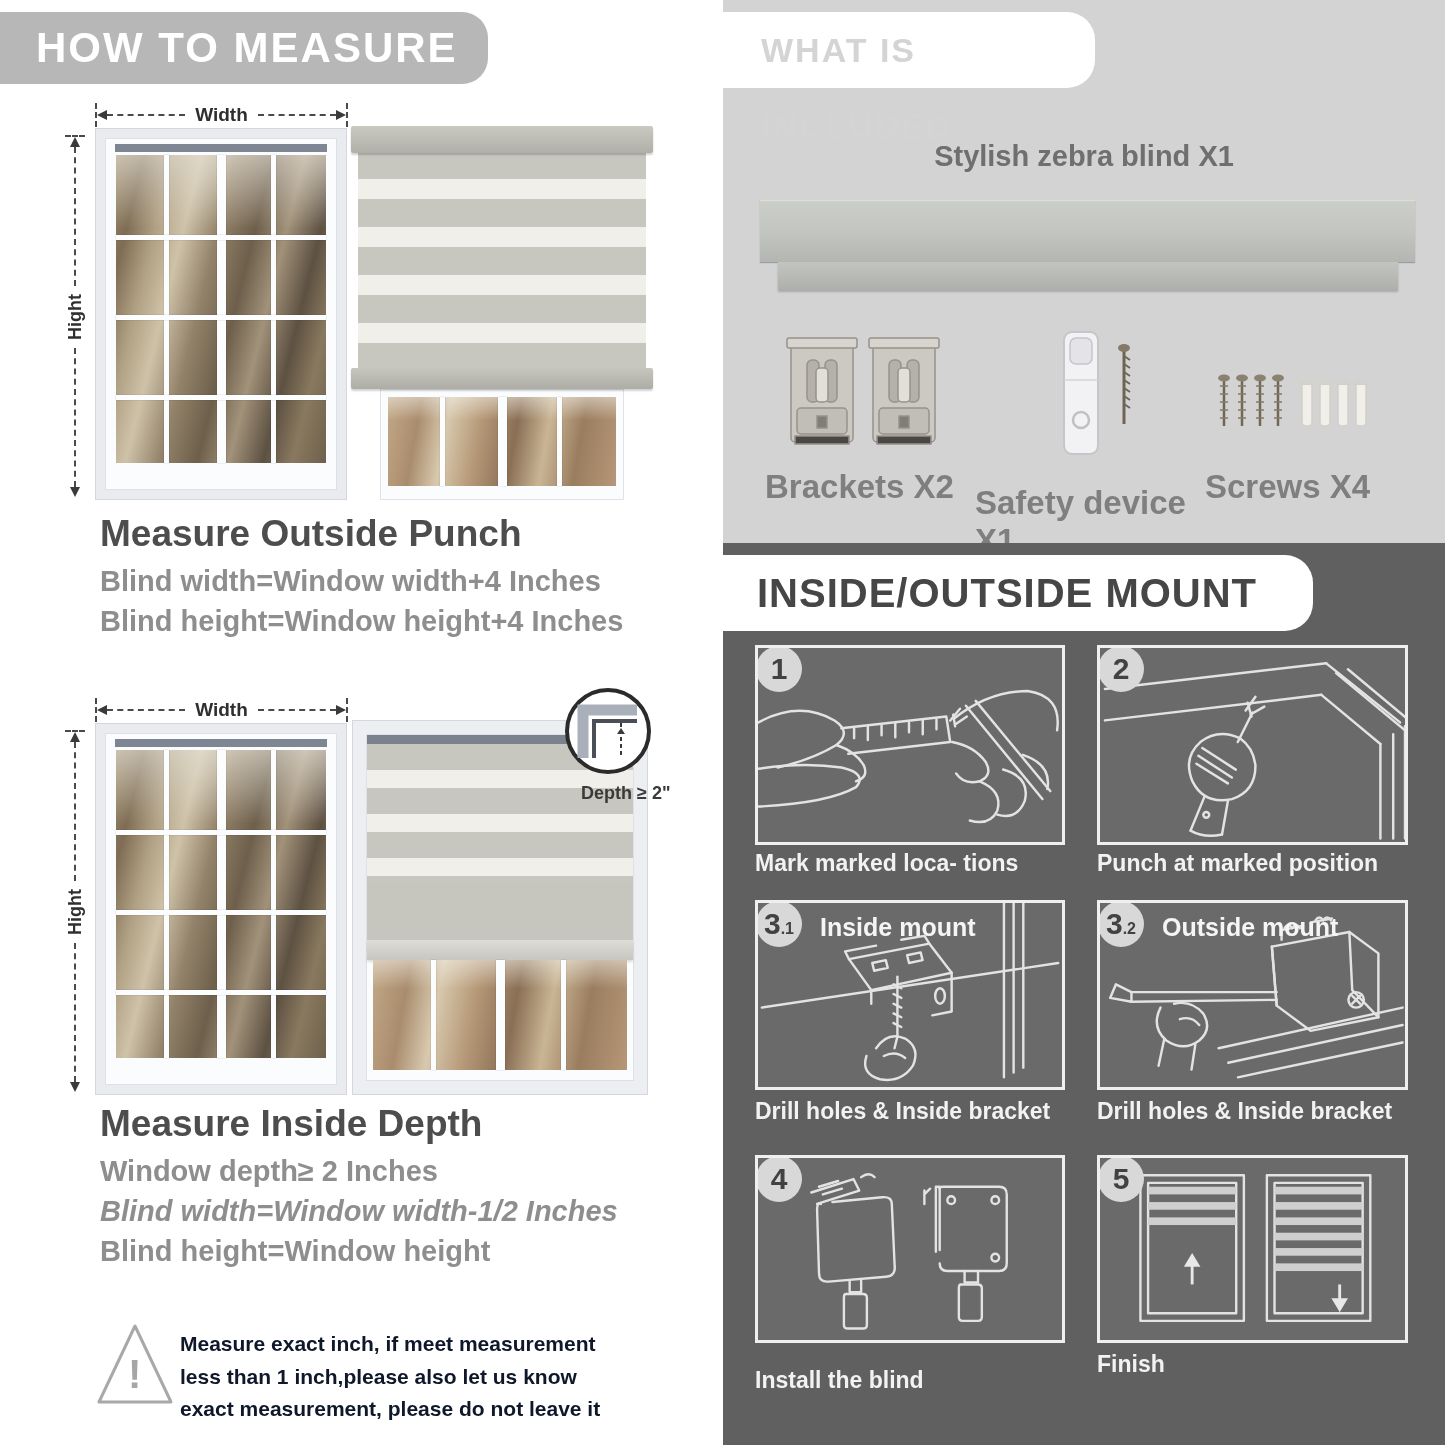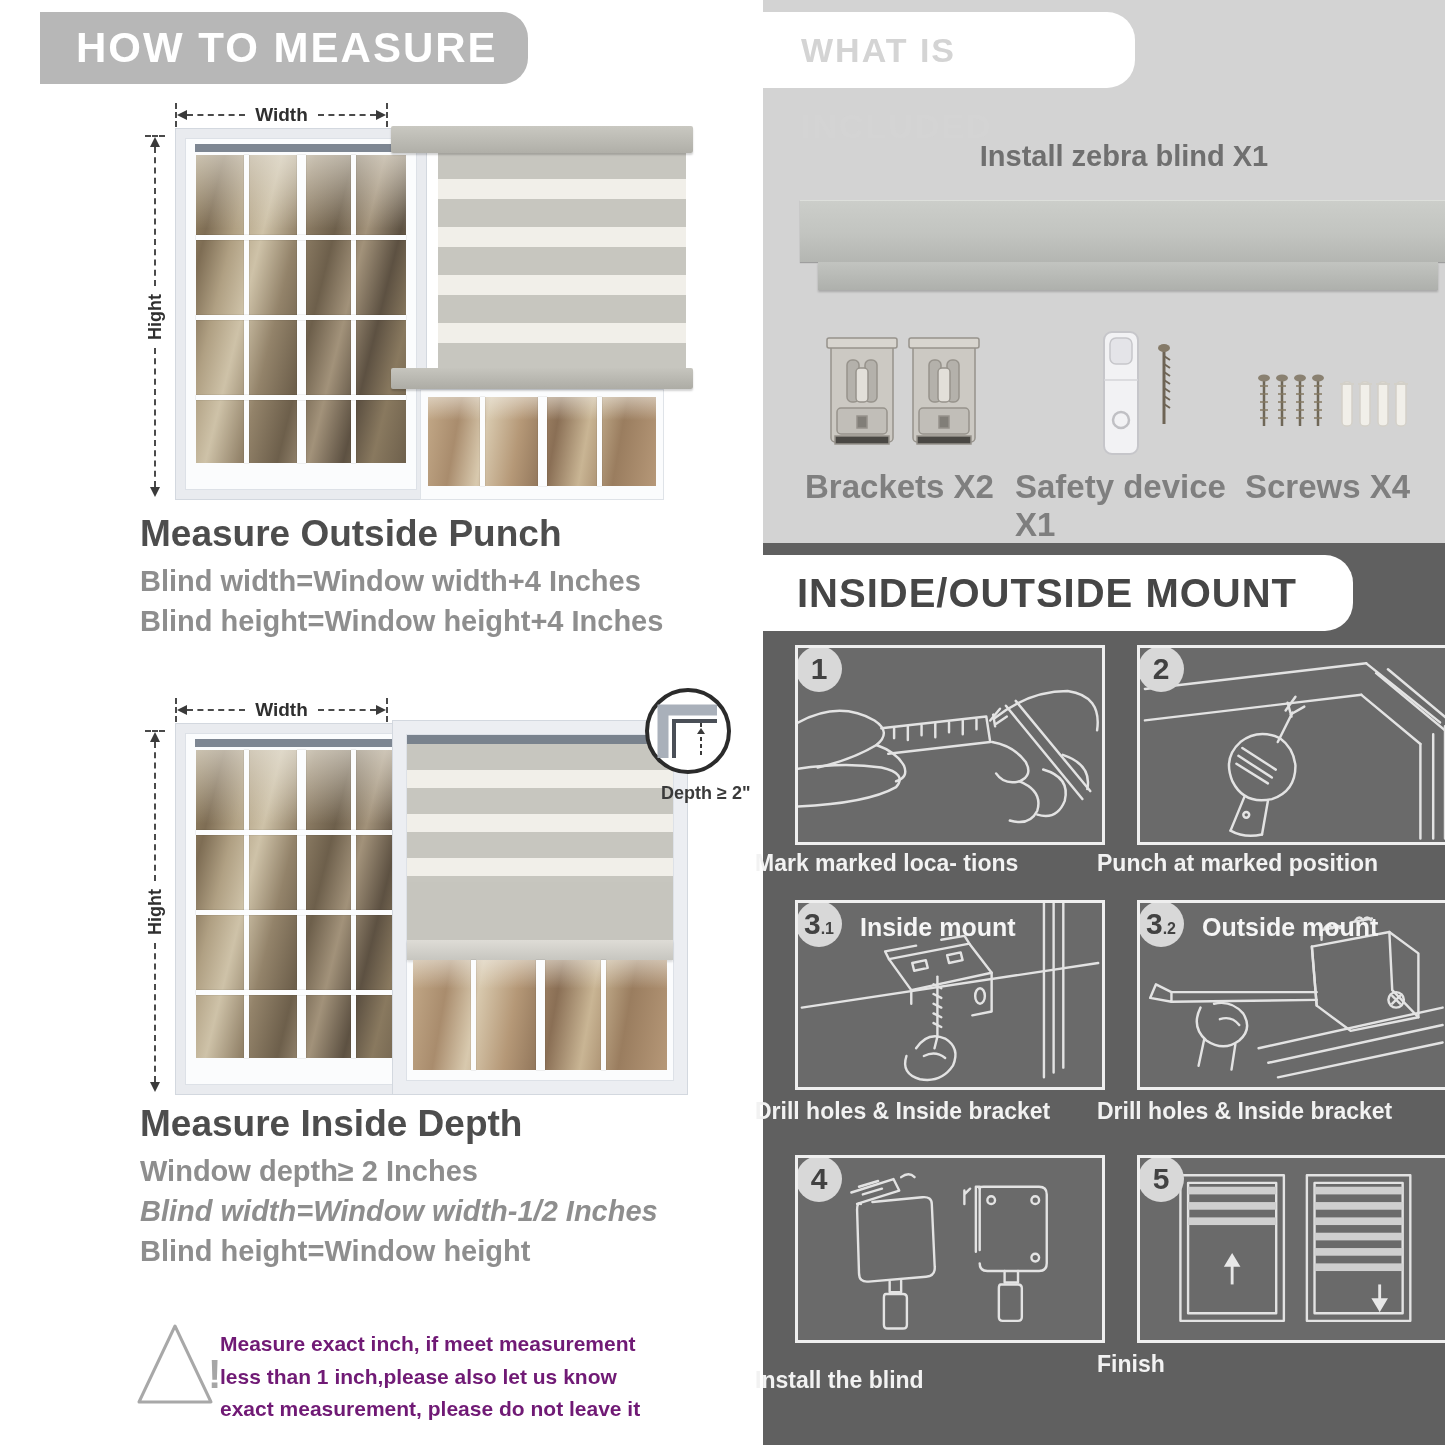--- a/index.html
+++ b/index.html
@@ -1,18 +1,18 @@
 <!DOCTYPE html>
 <html><head>
 <meta charset="utf-8">
 <style>
   html,body{margin:0;padding:0;background:#ffffff;}
   body{width:1445px;height:1445px;position:relative;overflow:hidden;
        font-family:"Liberation Sans","DejaVu Sans",sans-serif;}
-  .abs{position:absolute;margin-left:40px;}
+  .abs{position:absolute;}
 
   
   .banner-left{left:0;top:12px;width:488px;height:72px;background:#b7b7b7;
     border-radius:0 26px 26px 0;color:#fff;font-size:42px;font-weight:bold;
     letter-spacing:2px;line-height:72px;padding-left:36px;box-sizing:border-box;}
 
   .section-heading{font-size:37px;font-weight:bold;color:#4d4d4d;}
   .formula{font-size:29px;font-weight:bold;color:#8e8e8e;}
 
   
@@ -69,21 +69,21 @@
     background:#fbfcfd;border:1px solid #dde1e7;box-sizing:border-box;}
   .recess{height:9px;background:#79828d;}
   .fabric2{height:138px;background:repeating-linear-gradient(180deg,#c7c6bf 0 26px,#f1efe9 26px 44px);}
   .fabric-solid{height:58px;background:#c6c5be;}
   .rail2{height:20px;background:linear-gradient(180deg,#dedcd6,#c7c6c0);box-shadow:0 2px 2px rgba(0,0,0,.12);}
   .glass-area{flex:1;position:relative;margin:0 6px 10px 6px;}
 
   .depth-circle{border:4px solid #2b2b2b;border-radius:50%;background:#fff;box-sizing:border-box;}
   .depth-label{font-size:18px;font-weight:bold;color:#3a3a3a;white-space:nowrap;}
 
-  .warn-text{font-size:21px;font-weight:bold;color:#701a75;line-height:1.55;}
+  .warn-text{font-size:21px;font-weight:bold;color:#0f172a;line-height:1.55;}
   .warn-bang{font-size:40px;font-weight:bold;color:#a6a6a6;}
 
   
   .right-top{left:723px;top:0;width:722px;height:543px;background:#d3d3d3;}
   .banner-included{left:723px;top:12px;width:372px;height:76px;background:#ffffff;
     border-radius:0 28px 28px 0;color:#d4d4d4;font-size:34px;font-weight:bold;
     letter-spacing:2px;line-height:76px;padding-left:38px;box-sizing:border-box;}
   .product-label{left:743px;top:140px;width:682px;text-align:center;
     font-size:29px;font-weight:bold;color:#6f6f6f;}
   .rail-top{left:760px;top:200px;width:655px;height:62px;
@@ -227,21 +227,21 @@
 <div class="abs" style="left:95px;top:1318px;width:80px;height:92px;">
   <svg viewBox="0 0 80 92" width="80" height="92">
     <path d="M40,8 L76,84 L4,84 Z" fill="none" stroke="#a8a8a8" stroke-width="3" stroke-linejoin="round"></path>
   </svg>
   <div class="abs warn-bang" style="left:33px;top:34px;">!</div>
 </div>
 <div class="abs warn-text" style="left:180px;top:1328px;width:455px;">Measure exact inch, if meet measurement less than 1 inch,please also let us know exact measurement, please do not leave it</div>
 
 <div class="abs right-top"></div>
 <div class="abs banner-included"><span>WHAT IS INCLUDED</span></div>
-<div class="abs product-label">Install zebra blind X1</div>
+<div class="abs product-label">Stylish zebra blind X1</div>
 
 <div class="abs rail-top"></div>
 <div class="abs rail-lip"></div>
 
 <div class="abs" style="left:783px;top:332px;width:160px;height:128px;">
   <svg viewBox="0 0 160 128" width="160" height="128">
     <g stroke="#97938c" stroke-width="1.5">
       <rect x="8" y="10" width="62" height="100" rx="4" fill="#ccc9c3"></rect>
       <rect x="4" y="6" width="70" height="10" rx="2" fill="#d8d5cf"></rect>
       <rect x="24" y="28" width="12" height="42" rx="5" fill="#b4b1ab"></rect>
@@ -305,21 +305,21 @@
     <g stroke="#d3d0c8" stroke-width="2">
       <line x1="88" y1="14" x2="102" y2="14"></line>
         <line x1="106" y1="14" x2="120" y2="14"></line>
       <line x1="124" y1="14" x2="138" y2="14"></line>
         <line x1="142" y1="14" x2="156" y2="14"></line>
     </g>
   </svg>
 </div>
 
 <div class="abs item-label" style="left:765px;top:468px;width:200px;">Brackets X2</div>
-<div class="abs item-label" style="left:975px;top:468px;width:215px;">Safety device X1</div>
+<div class="abs item-label" style="left:975px;top:484px;width:215px;">Safety device X1</div>
 <div class="abs item-label" style="left:1205px;top:468px;width:170px;">Screws X4</div>
 
 <div class="abs right-bottom"></div>
 <div class="abs banner-mount"><span>INSIDE/OUTSIDE MOUNT</span></div>
 
 <div class="abs panel" style="left:755px;top:645px;width:310px;height:200px;">
   <div class="badge">
       <span>1</span>
     </div>
   <svg class="sketch" viewBox="0 0 310 190">

